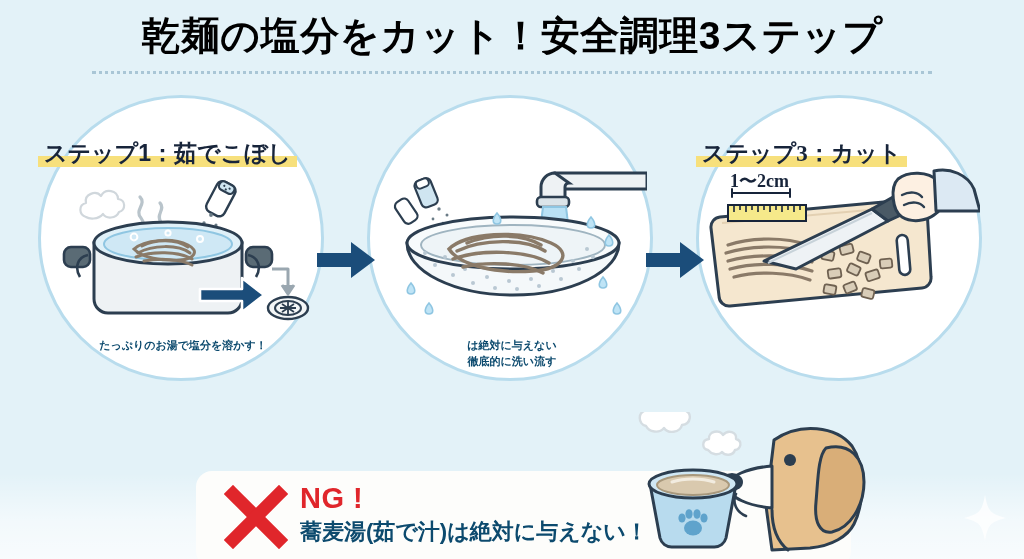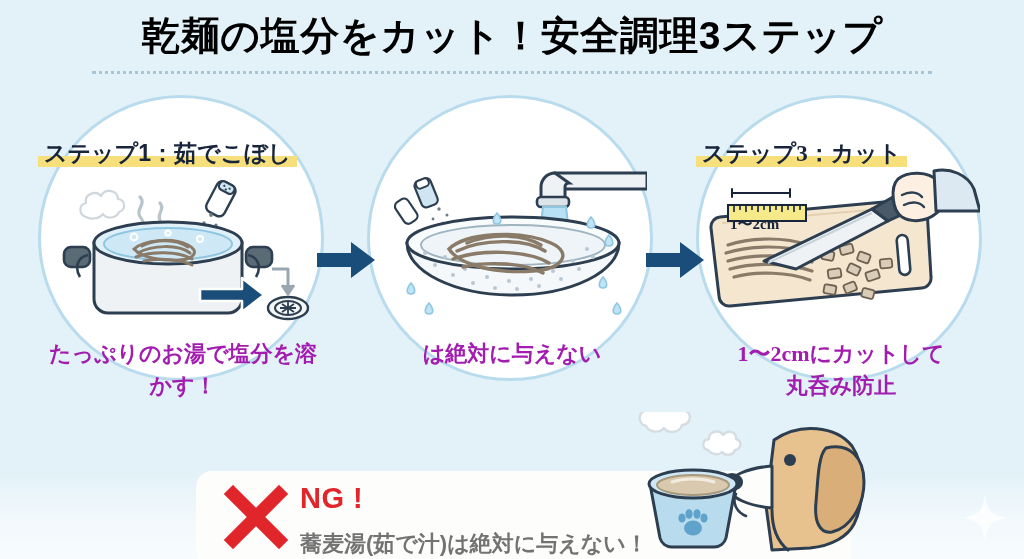--- a/index.html
+++ b/index.html
@@ -125,23 +125,23 @@
     z-index: 3;
   }
   .art svg { display: block; width: 100%; height: 100%; }
 
   .step-caption {
     position: absolute;
     top: 243px;
     left: 0;
     width: 290px;
     text-align: center;
-    font-size: 22px;
+    font-size: 11px;
     font-weight: bold;
-    color: #a21caf;
+    color: #0c4a6e;
     line-height: 1.45;
     z-index: 4;
   }
 
   
   .connector {
     position: absolute;
     top: 240px;
     width: 60px;
     height: 40px;
@@ -176,24 +176,24 @@
     top: 12px;
   }
   .ng-head {
     font-size: 29px;
     font-weight: bold;
     color: #e0262b;
     line-height: 1.1;
     letter-spacing: .5px;
   }
   .ng-body {
-    margin-top: 16px;
+    margin-top: 4px;
     font-size: 22px;
     font-weight: bold;
-    color: #737373;
+    color: #0c4a6e;
     line-height: 1.2;
     white-space: nowrap;
   }
 
   
   .dog-scene {
     position: absolute;
     left: 612px;
     top: 412px;
     width: 260px;
@@ -380,34 +380,35 @@
             <path d="M240 146 c5 6 5 11 0 11 c-5 0 -5 -5 0 -11 z"></path>
             <path d="M214 60 c5 6 5 11 0 11 c-5 0 -5 -5 0 -11 z"></path>
             <path d="M232 78 c5 6 5 11 0 11 c-5 0 -5 -5 0 -11 z"></path>
             <path d="M120 56 c5 6 5 11 0 11 c-5 0 -5 -5 0 -11 z"></path>
           </g>
         </svg>
       </div>
 
       <div class="step-caption">
         <div>は絶対に与えない</div>
+        <div>徹底的に洗い流す</div>
       </div>
     </div>
 
     <div class="step step-3">
       <div class="circle"></div>
 
       <div class="step-label">
         <span class="label-inner">
           <span class="hl"></span>
           <span>ステップ3：カット</span>
         </span>
       </div>
 
-      <div style="position:absolute;top:74px;left:34px;z-index:5;font-size:15px;font-weight:bold;color:#17243a;margin-top:46px;">1〜2cm</div>
+      <div style="position:absolute;top:74px;left:34px;z-index:5;font-size:18px;font-weight:bold;color:#17243a;">1〜2cm</div>
       <div style="position:absolute;top:92px;left:30px;width:82px;height:42px;z-index:5;">
         <svg viewBox="0 0 82 42" xmlns="http://www.w3.org/2000/svg">
           <g stroke="#17243a" stroke-width="2" stroke-linecap="round">
             <path d="M6 6 h58"></path>
               <path d="M6 2 v8"></path>
               <path d="M64 2 v8"></path>
           </g>
           <rect x="2" y="18" width="78" height="16" fill="#f6e98a" stroke="#17243a" stroke-width="2"></rect>
           <g stroke="#17243a" stroke-width="1.6">
             <path d="M8 18 v7"></path>
@@ -462,24 +463,20 @@
           </g>
 
           <g>
             <path d="M196 14 c10 -8 30 -8 40 2 c10 10 8 26 -4 34 c-8 6 -22 8 -32 2 c-10 -6 -12 -30 -4 -38 z" fill="#fdf0e2" stroke="#2c3e50" stroke-width="3" stroke-linejoin="round"></path>
             <path d="M200 30 c8 -4 16 -3 20 2 M202 40 c8 -4 16 -3 20 2" fill="none" stroke="#2c3e50" stroke-width="2.4" stroke-linecap="round"></path>
             <path d="M232 6 c16 -4 34 4 40 18 l6 22 h-44 z" fill="#dce9f3" stroke="#2c3e50" stroke-width="3" stroke-linejoin="round"></path>
           </g>
         </svg>
       </div>
 
-      <div class="step-caption">
-        <div>1〜2cmにカットして</div>
-        <div>丸呑み防止</div>
-      </div>
     </div>
   </div>
 
   <div class="connector connector-1">
     <svg viewBox="0 0 60 40" xmlns="http://www.w3.org/2000/svg">
       <path d="M0 13 h34 v-11 l24 18 l-24 18 v-11 h-34 z" fill="#1b4d7a"></path>
     </svg>
   </div>
   <div class="connector connector-2">
     <svg viewBox="0 0 60 40" xmlns="http://www.w3.org/2000/svg">

